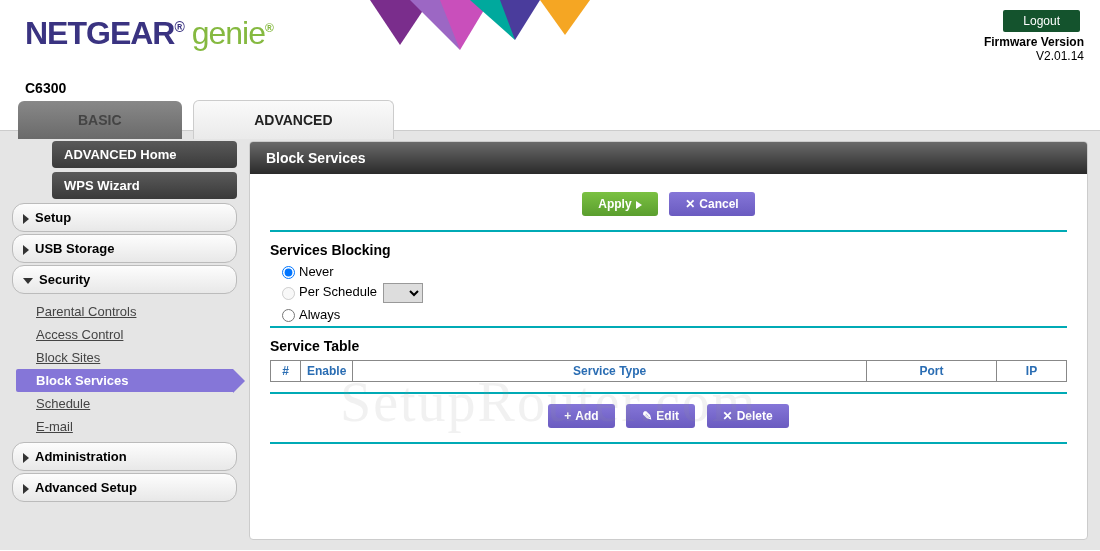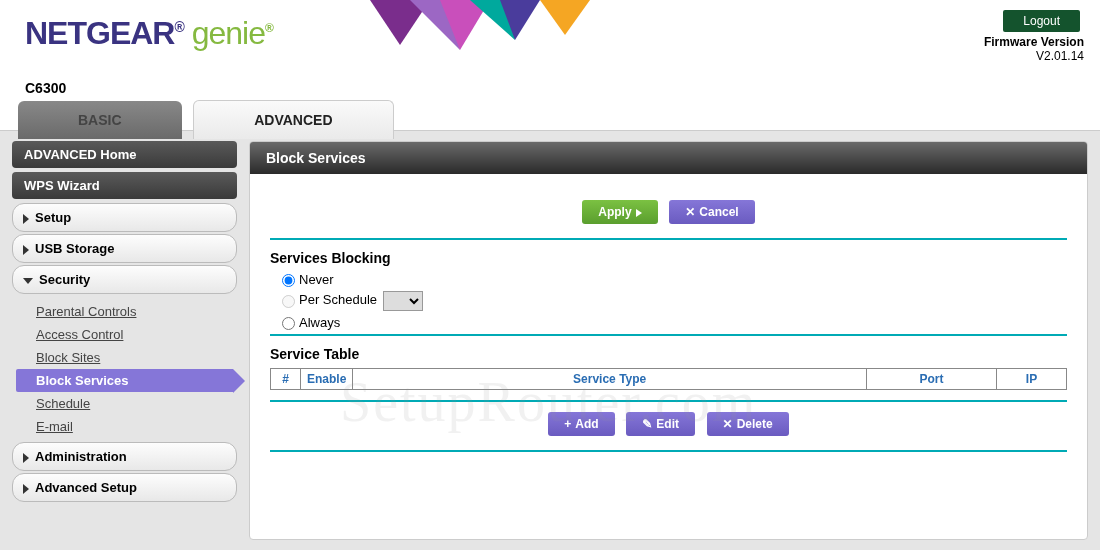--- a/index.html
+++ b/index.html
@@ -21,37 +21,37 @@
 
 .tabs { margin: 5px 0 0 18px; height: 30px; }
 .tab { display: inline-block; padding: 11px 60px; font-weight: bold; font-size: 14px; border-radius: 6px 6px 0 0; cursor: pointer; position: relative; }
 .tab-basic { background: linear-gradient(#888, #6a6a6a); color: #444; }
 .tab-advanced { background: linear-gradient(#fafafa, #eaeaea); color: #222; margin-left: 8px; border: 1px solid #ccc; border-bottom: none; }
 
 .body-area { background: #e5e5e5; padding: 10px 12px; height: 420px; display: flex; gap: 12px; border-top: 1px solid #ccc; }
 
 
 .sidebar { width: 225px; flex-shrink: 0; }
-.nav-item { background: linear-gradient(#5a5a5a, #3a3a3a); color: #fff; padding: 6px 12px; font-weight: bold; font-size: 13px; border-radius: 4px; margin-bottom: 4px; cursor: pointer; }
+.nav-item { background: linear-gradient(#5a5a5a, #3a3a3a); color: #fff; padding: 6px 12px; font-weight: bold; font-size: 13px; border-radius: 4px; margin-bottom: 4px; cursor: pointer; margin-left: 40px; }
 .nav-section { background: linear-gradient(#fdfdfd, #e8e8e8); border: 1px solid #bbb; padding: 6px 10px; font-weight: bold; font-size: 13px; border-radius: 12px; margin-bottom: 2px; cursor: pointer; }
 .nav-section .arrow { display: inline-block; width: 0; height: 0; margin-right: 6px; vertical-align: middle; }
 .arrow-right { border-top: 5px solid transparent; border-bottom: 5px solid transparent; border-left: 6px solid #333; }
 .arrow-down { border-left: 5px solid transparent; border-right: 5px solid transparent; border-top: 6px solid #333; }
 .nav-sub { padding: 4px 4px; }
 .nav-sub-item { padding: 4px 20px; color: #444; text-decoration: underline; cursor: pointer; font-size: 13px; }
 .nav-sub-item.active { background: #8576d8; color: #fff; text-decoration: none; font-weight: bold; position: relative; border-radius: 2px 0 0 2px; }
 .nav-sub-item.active::after { content: ''; position: absolute; right: -12px; top: 0; width: 0; height: 0; border-top: 12px solid transparent; border-bottom: 12px solid transparent; border-left: 12px solid #8576d8; }
 
 
 .main { flex: 1; background: #fff; border-radius: 4px; border: 1px solid #ccc; overflow: hidden; }
 .panel-title { background: linear-gradient(#6a6a6a, #2a2a2a); color: #fff; padding: 8px 16px; font-weight: bold; font-size: 14px; }
 .panel-body { padding: 12px 20px; }
 .btn-row { text-align: center; margin: 6px 0 14px; }
 .btn { display: inline-block; padding: 5px 16px; color: #fff; font-size: 12px; font-weight: bold; border: none; cursor: pointer; border-radius: 3px; margin: 0 4px; }
-.btn-apply { background: linear-gradient(#7bc142, #5a9e2e); margin-top: 8px; }
+.btn-apply { background: linear-gradient(#7bc142, #5a9e2e); }
 .btn-cancel { background: linear-gradient(#8576d8, #6a5bc0); }
 .btn-purple { background: linear-gradient(#8576d8, #6a5bc0); text-align: center; }
 .play-icon { display: inline-block; width: 0; height: 0; border-top: 4px solid transparent; border-bottom: 4px solid transparent; border-left: 6px solid #fff; margin-left: 4px; vertical-align: middle; }
 .x-icon, .plus-icon, .pencil-icon { margin-right: 4px; font-weight: bold; }
 hr.teal { border: none; border-top: 2px solid #00aab5; margin: 4px 0 10px; }
 .section-label { font-weight: bold; font-size: 14px; margin: 6px 0; }
 .radio-row { margin: 4px 0 4px 12px; font-size: 13px; }
 .radio-row input { vertical-align: middle; margin-right: 4px; }
 .sched-select { width: 40px; height: 20px; background: #ddd; border: 1px solid #999; vertical-align: middle; margin-left: 6px; }
 .svc-table { width: 100%; border-collapse: collapse; margin-top: 4px; }

